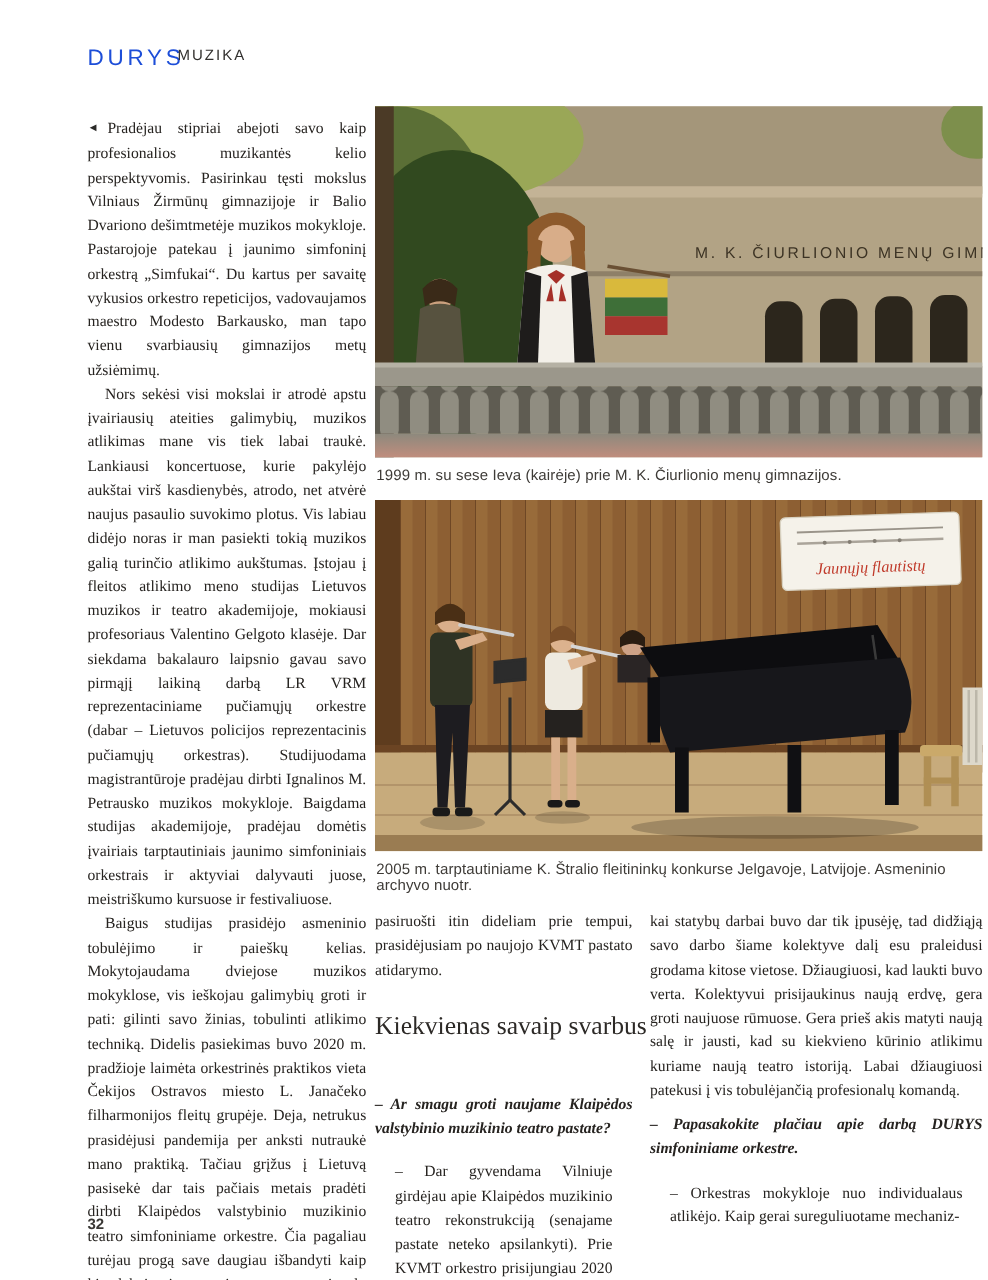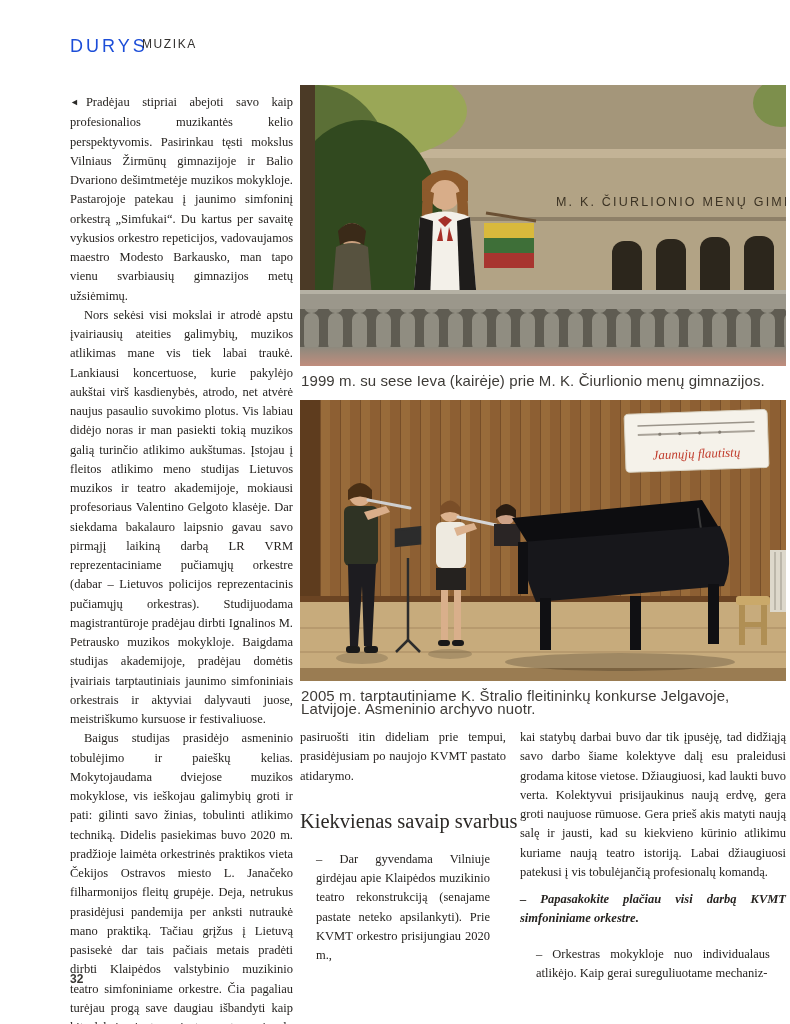--- a/index.html
+++ b/index.html
@@ -23,21 +23,21 @@
     position:absolute;left:70px;top:93px;width:223px;
     font-size:12.5px;line-height:19.25px;text-align:justify;hyphens:auto;
   }
   .body-p{margin:0;}
   .p-indent{text-indent:14px;}
   .cont-marker{font-size:9px;position:relative;top:-1.5px;margin-right:7px;color:#2b2a28;}
   
   .right-col{position:absolute;left:300px;top:85px;width:486px;}
   .photo{display:block;width:486px;height:281px;}
   .caption{
-    font-family:"Liberation Sans", sans-serif;font-size:15px;line-height:13px;
+    font-family:"Liberation Sans", sans-serif;font-size:12px;line-height:13px;
     color:#3e3b37;margin:8px 0 0 1px;letter-spacing:0.1px;
   }
   .photo2-wrap{margin-top:13px;}
   
   .bottom{
     display:flex;gap:14px;margin-top:13px;
     font-size:12.5px;line-height:19.25px;text-align:justify;hyphens:auto;
   }
   .bcol-a{width:206px;flex:none;}
   .bcol-b{width:266px;flex:none;}
@@ -240,24 +240,25 @@
           <line x1="481" y1="152" x2="481" y2="210" stroke="#bcb7aa" stroke-width="2"></line>
         </g>
       </svg>
       <div class="caption">2005 m. tarptautiniame K. Štralio fleitininkų konkurse Jelgavoje, Latvijoje. Asmeninio archyvo nuotr.</div>
     </div>
 
     <div class="bottom">
       <div class="bcol-a">
         <p class="body-p">pasiruošti itin dideliam prie tempui, prasidėjusiam po naujojo KVMT pastato atidarymo.</p>
         <h2 class="section-heading">Kiekvienas savaip svarbus</h2>
+        <p class="question q-a">– Ar smagu groti naujame Klaipėdos valstybinio muzikinio teatro pastate?</p>
         <p class="answer">– Dar gyvendama Vilniuje girdėjau apie Klaipėdos muzikinio teatro rekonstrukciją (senajame pastate neteko apsilankyti). Prie KVMT orkestro prisijungiau 2020 m.,</p>
       </div>
       <div class="bcol-b">
         <p class="body-p">kai statybų darbai buvo dar tik įpusėję, tad didžiąją savo darbo šiame kolektyve dalį esu praleidusi grodama kitose vietose. Džiaugiuosi, kad laukti buvo verta. Kolektyvui prisijaukinus naują erdvę, gera groti naujuose rūmuose. Gera prieš akis matyti naują salę ir jausti, kad su kiekvieno kūrinio atlikimu kuriame naują teatro istoriją. Labai džiaugiuosi patekusi į vis tobulėjančią profesionalų komandą.</p>
-        <p class="question q-b">– Papasakokite plačiau visi darbą KVMT simfoniniame orkestre.</p>
+        <p class="question q-b">– Papasakokite plačiau apie darbą DURYS simfoniniame orkestre.</p>
         <p class="answer">– Orkestras mokykloje nuo individualaus atlikėjo. Kaip gerai sureguliuotame mechaniz-</p>
       </div>
     </div>
   </div>
 
   <div class="page-num">32</div>
 </div>
 
 </body></html>

